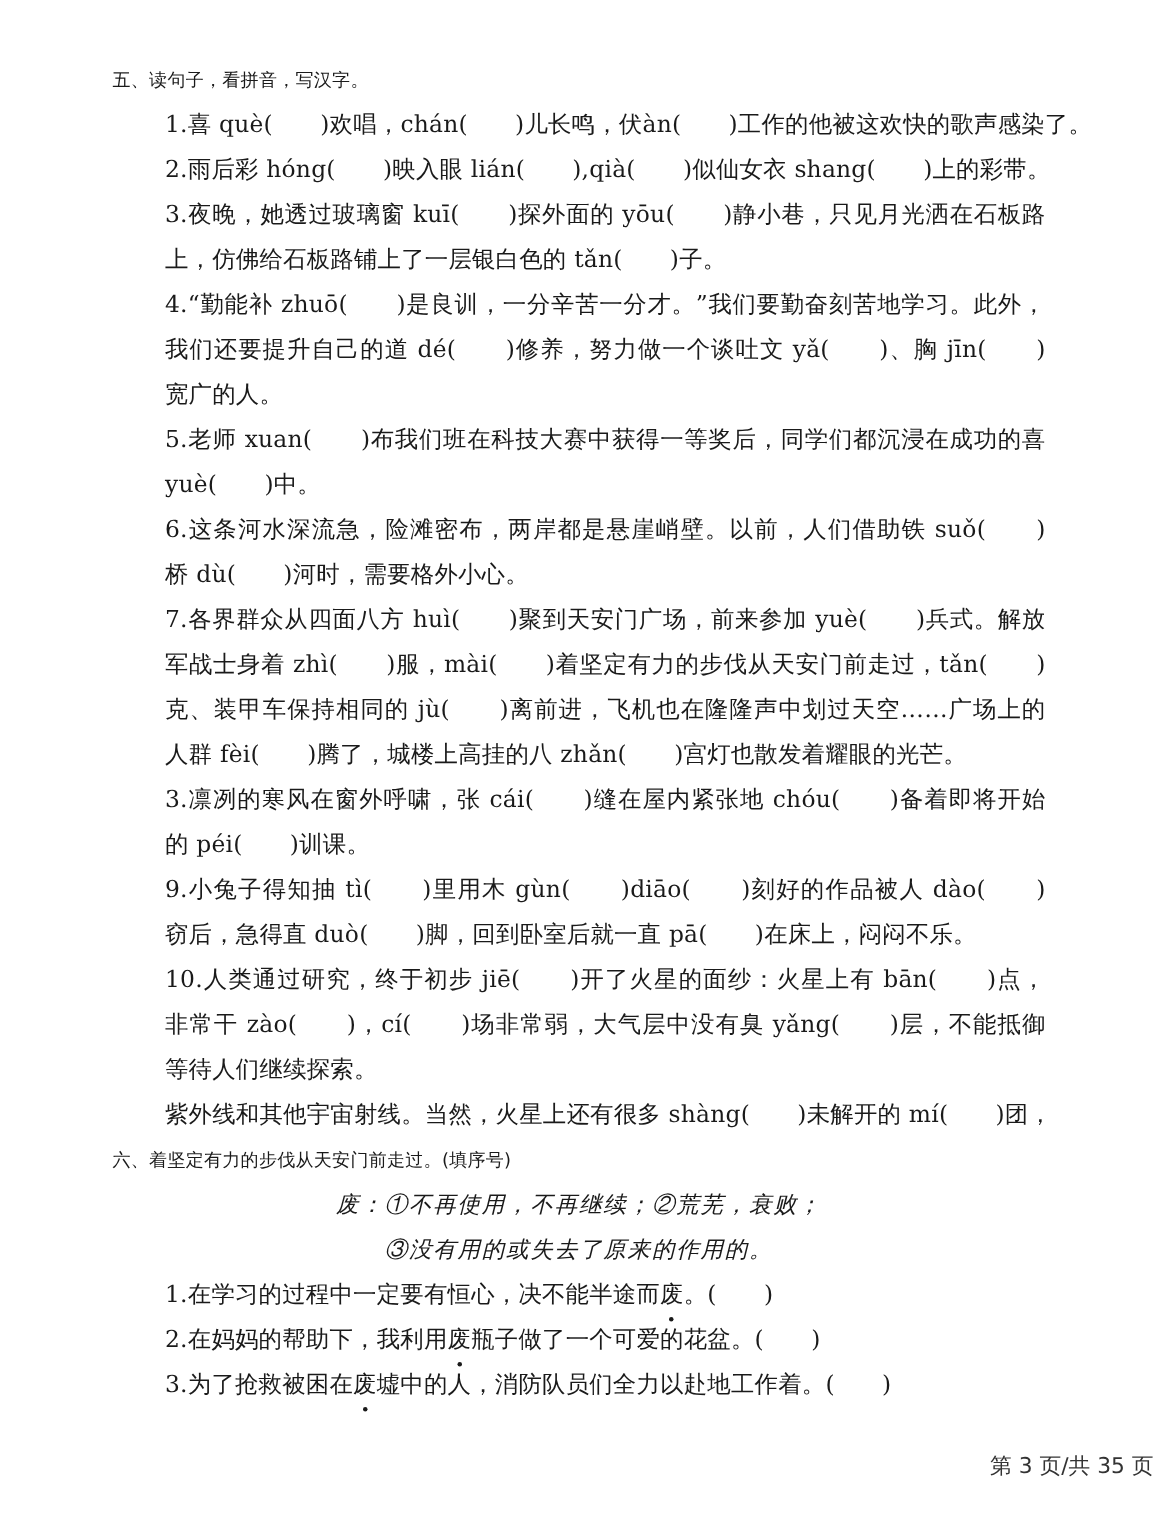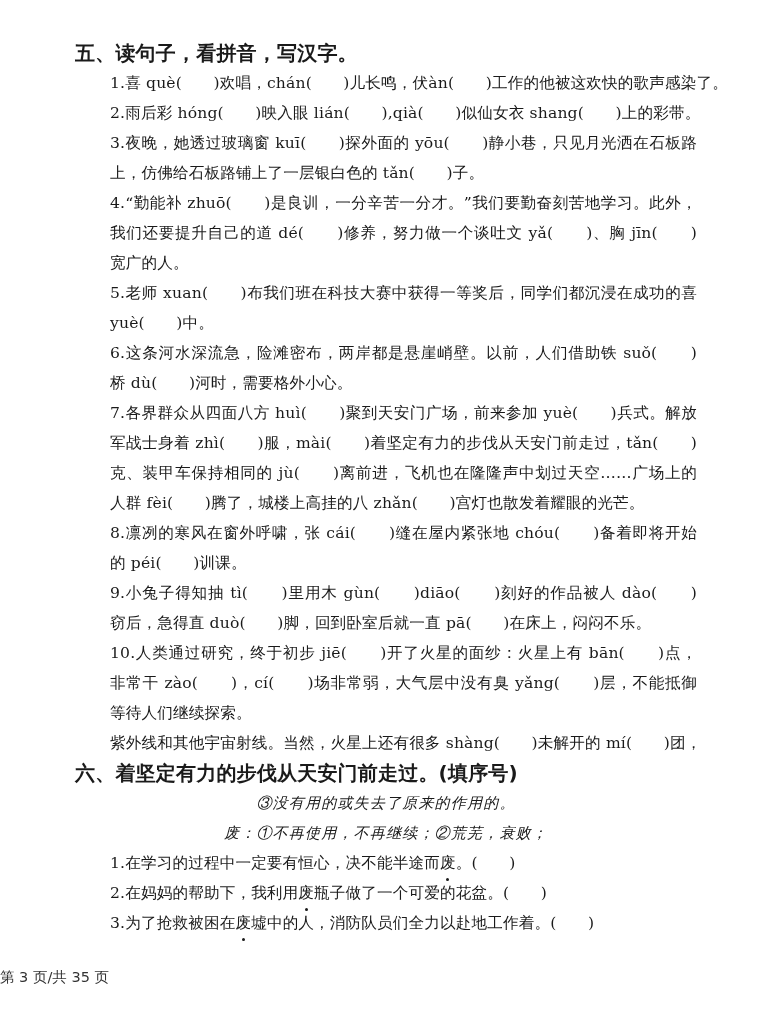--- a/index.html
+++ b/index.html
@@ -6,40 +6,40 @@
     body {
       width: 769px; height: 1024px; position: relative; overflow: hidden;
       font-family: "DejaVu Serif", "Liberation Serif", serif;
       color: #1a1a1a;
     }
     .page {
       position: absolute; left: 75px; top: 38px; width: 622px;
     }
     .heading {
       font-family: "DejaVu Sans", "Liberation Sans", sans-serif;
-      font-weight: bold; font-size: 20px; line-height: 30px; height: 30px;
+      font-weight: normal; font-size: 12px; line-height: 30px; height: 30px;
       white-space: nowrap; letter-spacing: 0.2px;
     }
     .line {
       font-size: 15.6px; line-height: 30px; height: 30px;
       white-space: nowrap; text-align: justify; letter-spacing: 0.15px; margin-left: 35px;
     }
     .line.justify { text-align-last: justify; }
     .center {
       text-align: center; font-size: 15px; line-height: 30px; height: 30px;
       white-space: nowrap; letter-spacing: 1.2px; font-style: italic;
     }
     .dot { position: relative; display: inline-block; }
     .dot::after {
       content: ""; position: absolute; left: 50%; bottom: -3px;
       width: 3px; height: 3px; margin-left: -1.5px; border-radius: 50%;
       background: #1a1a1a;
     }
     .footer {
-      position: absolute; left: 0; top: 968px; width: 769px; text-align: left;
+      position: absolute; left: 0; top: 968px; width: 769px; text-align: right;
       font-family: "DejaVu Sans", "Liberation Sans", sans-serif;
       font-size: 14.5px; color: #333333;
     }
   </style>
 </head>
 <body>
 
 <div class="page">
   <div class="heading">五、读句子，看拼音，写汉字。</div>
 
@@ -51,32 +51,32 @@
   <div class="line justify">我们还要提升自己的道 dé(　　)修养，努力做一个谈吐文 yǎ(　　)、胸 jīn(　　)</div>
   <div class="line">宽广的人。</div>
   <div class="line justify">5.老师 xuan(　　)布我们班在科技大赛中获得一等奖后，同学们都沉浸在成功的喜</div>
   <div class="line">yuè(　　)中。</div>
   <div class="line justify">6.这条河水深流急，险滩密布，两岸都是悬崖峭壁。以前，人们借助铁 suǒ(　　)</div>
   <div class="line">桥 dù(　　)河时，需要格外小心。</div>
   <div class="line justify">7.各界群众从四面八方 huì(　　)聚到天安门广场，前来参加 yuè(　　)兵式。解放</div>
   <div class="line justify">军战士身着 zhì(　　)服，mài(　　)着坚定有力的步伐从天安门前走过，tǎn(　　)</div>
   <div class="line justify">克、装甲车保持相同的 jù(　　)离前进，飞机也在隆隆声中划过天空……广场上的</div>
   <div class="line">人群 fèi(　　)腾了，城楼上高挂的八 zhǎn(　　)宫灯也散发着耀眼的光芒。</div>
-  <div class="line justify">8.凛冽的寒风在窗外呼啸，张 cái(　　)缝在屋内紧张地 chóu(　　)备着即将开始</div>
+  <div class="line justify">3.凛冽的寒风在窗外呼啸，张 cái(　　)缝在屋内紧张地 chóu(　　)备着即将开始</div>
   <div class="line">的 péi(　　)训课。</div>
   <div class="line justify">9.小兔子得知抽 tì(　　)里用木 gùn(　　)diāo(　　)刻好的作品被人 dào(　　)</div>
   <div class="line">窃后，急得直 duò(　　)脚，回到卧室后就一直 pā(　　)在床上，闷闷不乐。</div>
   <div class="line justify">10.人类通过研究，终于初步 jiē(　　)开了火星的面纱：火星上有 bān(　　)点，</div>
   <div class="line justify">非常干 zào(　　)，cí(　　)场非常弱，大气层中没有臭 yǎng(　　)层，不能抵御</div>
   <div class="line">等待人们继续探索。</div>
   <div class="line justify">紫外线和其他宇宙射线。当然，火星上还有很多 shàng(　　)未解开的 mí(　　)团，</div>
 
   <div class="heading">六、着坚定有力的步伐从天安门前走过。(填序号)</div>
+  <div class="center">废：①不再使用，不再继续；②荒芜，衰败；</div>
   <div class="center">③没有用的或失去了原来的作用的。</div>
-  <div class="center">废：①不再使用，不再继续；②荒芜，衰败；</div>
 
   <div class="line">
     <span>1.在学习的过程中一定要有恒心，决不能半途而</span><span class="dot">废</span><span>。(　　)</span>
   </div>
   <div class="line">
     <span>2.在妈妈的帮助下，我利用</span><span class="dot">废</span><span>瓶子做了一个可爱的花盆。(　　)</span>
   </div>
   <div class="line">
     <span>3.为了抢救被困在</span><span class="dot">废</span><span>墟中的人，消防队员们全力以赴地工作着。(　　)</span>
   </div>

